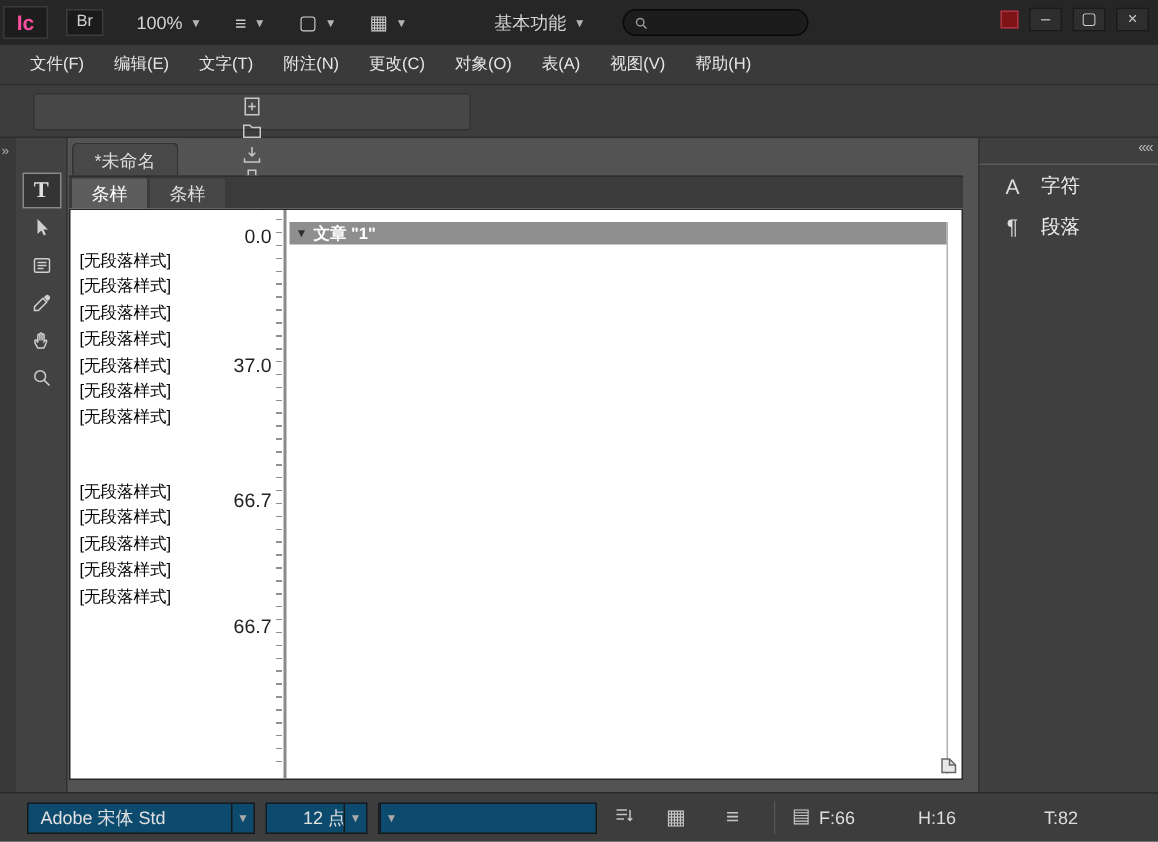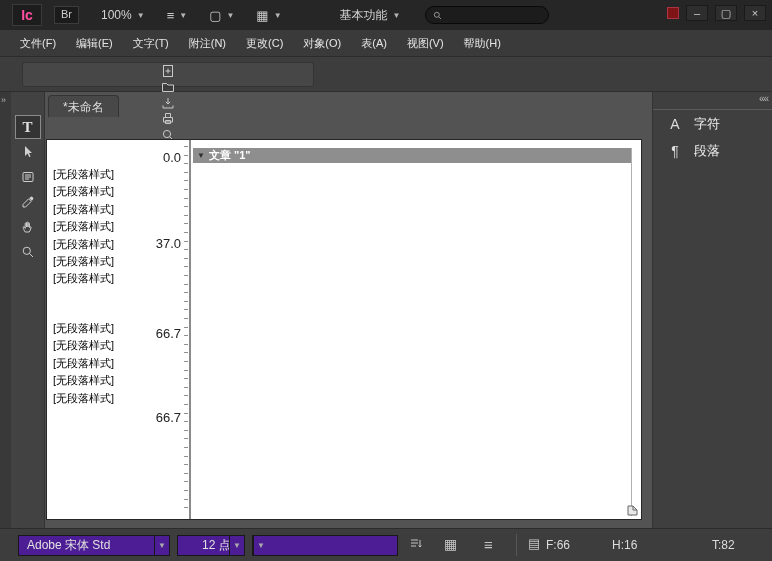--- a/index.html
+++ b/index.html
@@ -4,21 +4,21 @@
 <style>
   * { margin:0; padding:0; box-sizing:border-box; }
   html,body { width:772px; height:561px; }
   body { font-family:"Liberation Sans","DejaVu Sans",sans-serif; background:#535353; color:#ddd;
          overflow:hidden; position:relative; font-size:12px; }
   .app { position:absolute; inset:0; }
 
   
   .titlebar { position:absolute; top:0; left:0; width:772px; height:30px; background:#262626;
               display:flex; align-items:center; }
-  .logo { width:30px; height:22px; margin-left:12px; color:#ff4fa0; font-weight:bold; font-size:14px;
+  .logo { width:30px; height:22px; margin-left:2px; color:#ff4fa0; font-weight:bold; font-size:14px;
           text-align:center; line-height:20px; background:#1d1d1d; border:1px solid #3a3a3a; }
   .br-btn { width:25px; height:18px; margin-left:12px; background:#1b1b1b; border:1px solid #3c3c3c;
             color:#cfcfcf; font-size:11px; text-align:center; line-height:15px; }
   .tb-dd { display:flex; align-items:center; gap:5px; margin-left:22px; color:#d4d4d4; }
   .caret { font-size:8px; color:#b5b5b5; }
   .tb-icon { font-size:13px; color:#c9c9c9; }
   .workspace-dd { margin-left:58px; }
   .search-box { margin-left:24px; width:124px; height:18px; background:#1c1c1c; border:1px solid #090909;
                 border-radius:9px; display:flex; align-items:center; padding:0 6px; gap:5px; }
   .search-box input { background:transparent; border:none; outline:none; color:#ddd; font-size:11px; width:88px; }
@@ -89,32 +89,32 @@
                  border-left:1px solid #333; }
   .rp-header { height:18px; border-bottom:1px solid #5a5a5a; text-align:right; padding:1px 4px 0 0;
                color:#b8b8b8; font-size:10px; letter-spacing:-1px; }
   .rp-item { display:flex; align-items:center; gap:9px; height:27px; padding-left:12px; color:#eee; }
   .rp-icon { width:20px; text-align:center; font-size:14px; color:#ddd; }
   .rp-label { font-size:13px; }
 
   
   .statusbar { position:absolute; left:0; bottom:0; width:772px; height:33px; background:#3d3d3d;
                border-top:1px solid #2b2b2b; }
-  .dd { position:absolute; top:6px; height:21px; background:#4c1d95; border:1px solid #181818;
+  .dd { position:absolute; top:6px; height:21px; background:#0c4a6e; border:1px solid #181818;
         display:flex; align-items:center; }
   .dd-label { padding:0 8px; flex:1; font-size:12px; color:#e0e0e0; white-space:nowrap; overflow:hidden; }
   .dd-caret { width:15px; align-self:stretch; border-left:1px solid #181818; display:flex;
               align-items:center; justify-content:center; font-size:8px; color:#aaa; }
   #dd-font { left:18px; width:152px; } #dd-size { left:177px; width:68px;padding-left:16px; } #dd-spacing { left:252px; width:146px; }
   .sb-icon { position:absolute; top:7px; color:#c5c5c5; }
   .sb-sep { position:absolute; top:5px; bottom:5px; left:516px; width:1px; background:#2b2b2b; border-right:1px solid #555; }
   .counters span { position:absolute; top:9px; font-size:12px; color:#ddd; }
   .counters span:nth-of-type(1){ left:546px; }
   .counters span:nth-of-type(2){ left:612px; }
-  .counters span:nth-of-type(3){ left:712px; }
+  .counters span:nth-of-type(3){ left:696px; }
   svg { display:block; }
 </style>
 </head>
 <body>
 
 <div class="app">
 
   <div class="titlebar">
     <div class="logo">Ic</div>
     <div class="br-btn">Br</div>
@@ -249,20 +249,23 @@
         <svg width="16" height="16" viewBox="0 0 16 16" fill="none" stroke="#cfcfcf">
             <circle cx="6.8" cy="6.8" r="3.6"></circle>
             <path d="M9.4 9.4 13 13"></path>
           </svg>
       </span>
     </div>
   </div>
 
   <div class="doc">
     <div class="doc-tab">*未命名</div>
+    <div class="view-strip">
+      <span class="view-tab active">条样</span><span class="view-tab">条样</span>
+    </div>
     <div class="galley">
       <div class="styles-col g1">
 
       <div class="style-row">[无段落样式]</div>
           <div class="style-row">[无段落样式]</div>
           <div class="style-row">[无段落样式]</div>
           <div class="style-row">[无段落样式]</div>
           <div class="style-row">[无段落样式]</div>
           <div class="style-row">[无段落样式]</div>
           <div class="style-row">[无段落样式]</div>

